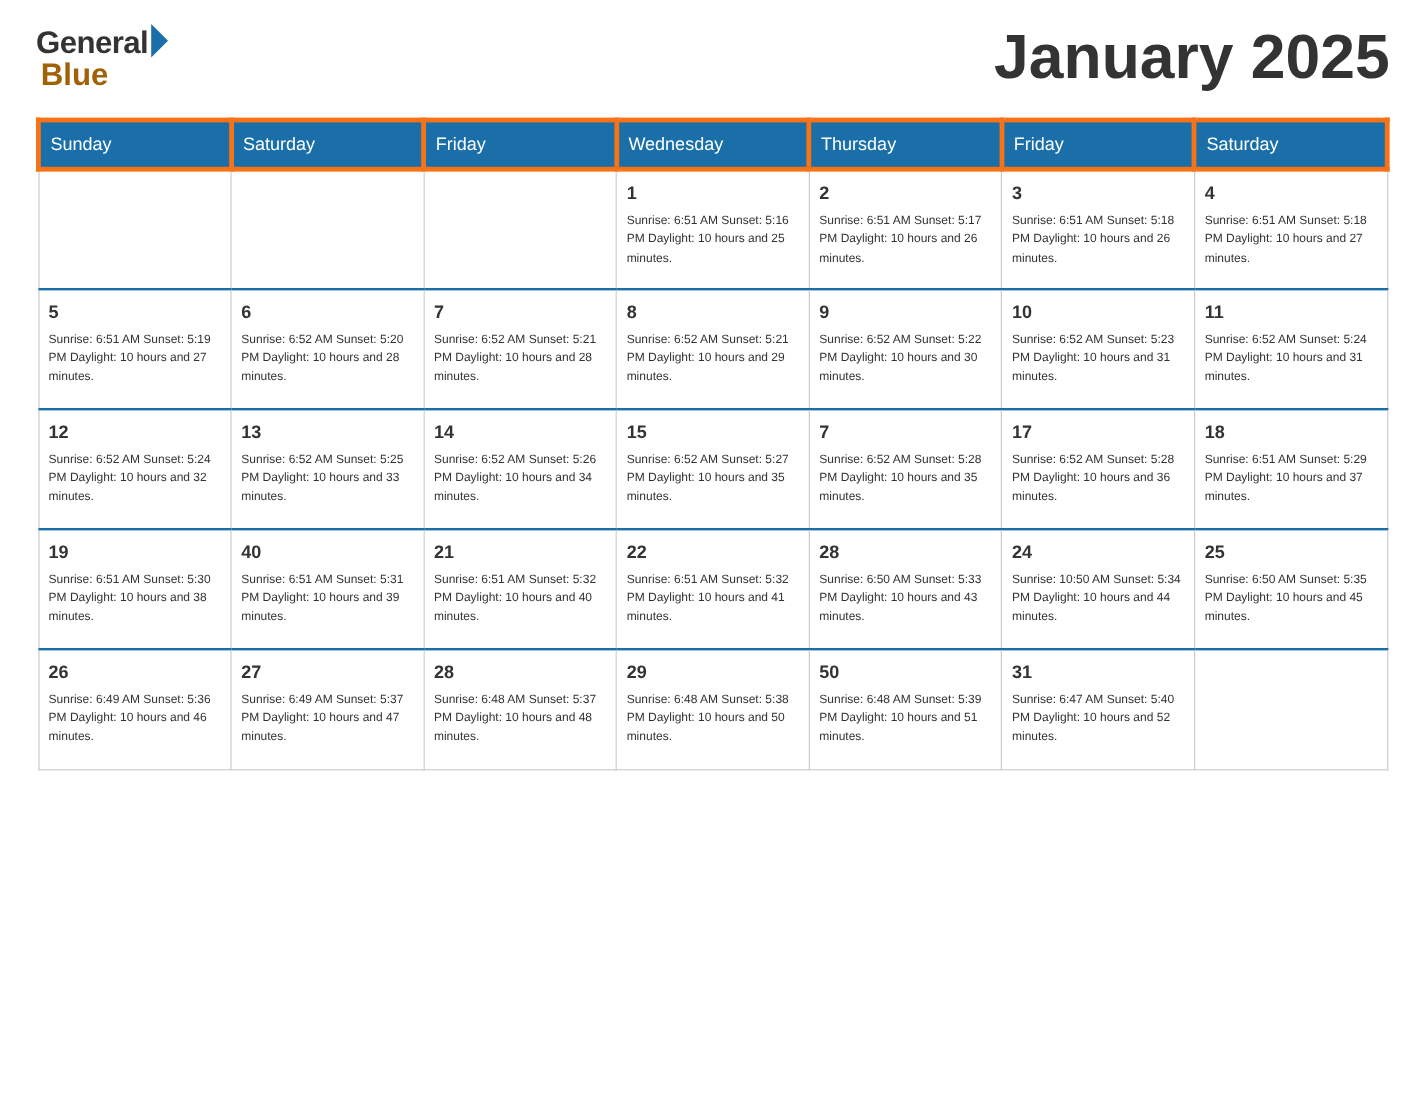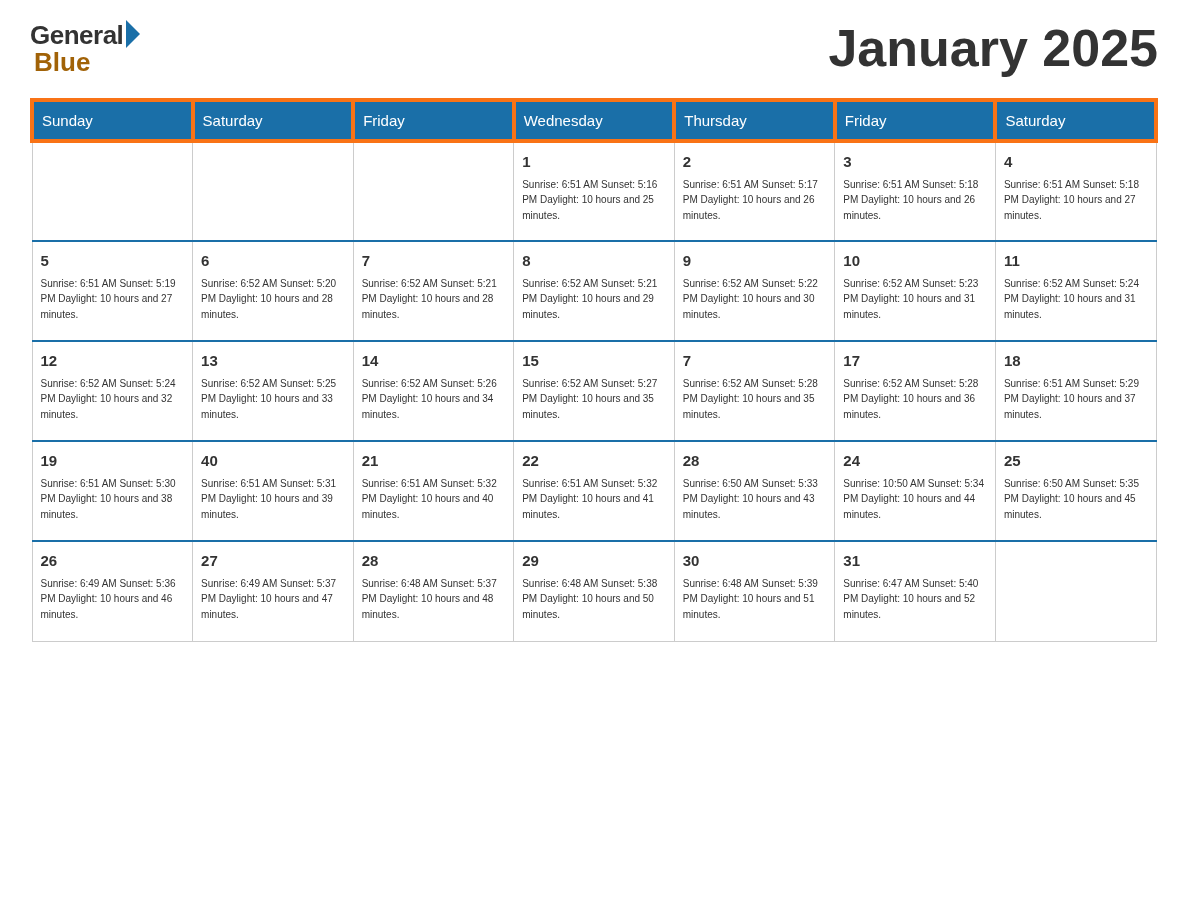--- a/index.html
+++ b/index.html
@@ -342,21 +342,21 @@
 and 48 minutes.</div>
         </td>
         <td>
           <span class="day-number">29</span>
           <div class="day-info">Sunrise: 6:48 AM
 Sunset: 5:38 PM
 Daylight: 10 hours
 and 50 minutes.</div>
         </td>
         <td>
-          <span class="day-number">30</span>
+          <span class="day-number">50</span>
           <div class="day-info">Sunrise: 6:48 AM
 Sunset: 5:39 PM
 Daylight: 10 hours
 and 51 minutes.</div>
         </td>
         <td>
           <span class="day-number">31</span>
           <div class="day-info">Sunrise: 6:47 AM
 Sunset: 5:40 PM
 Daylight: 10 hours

